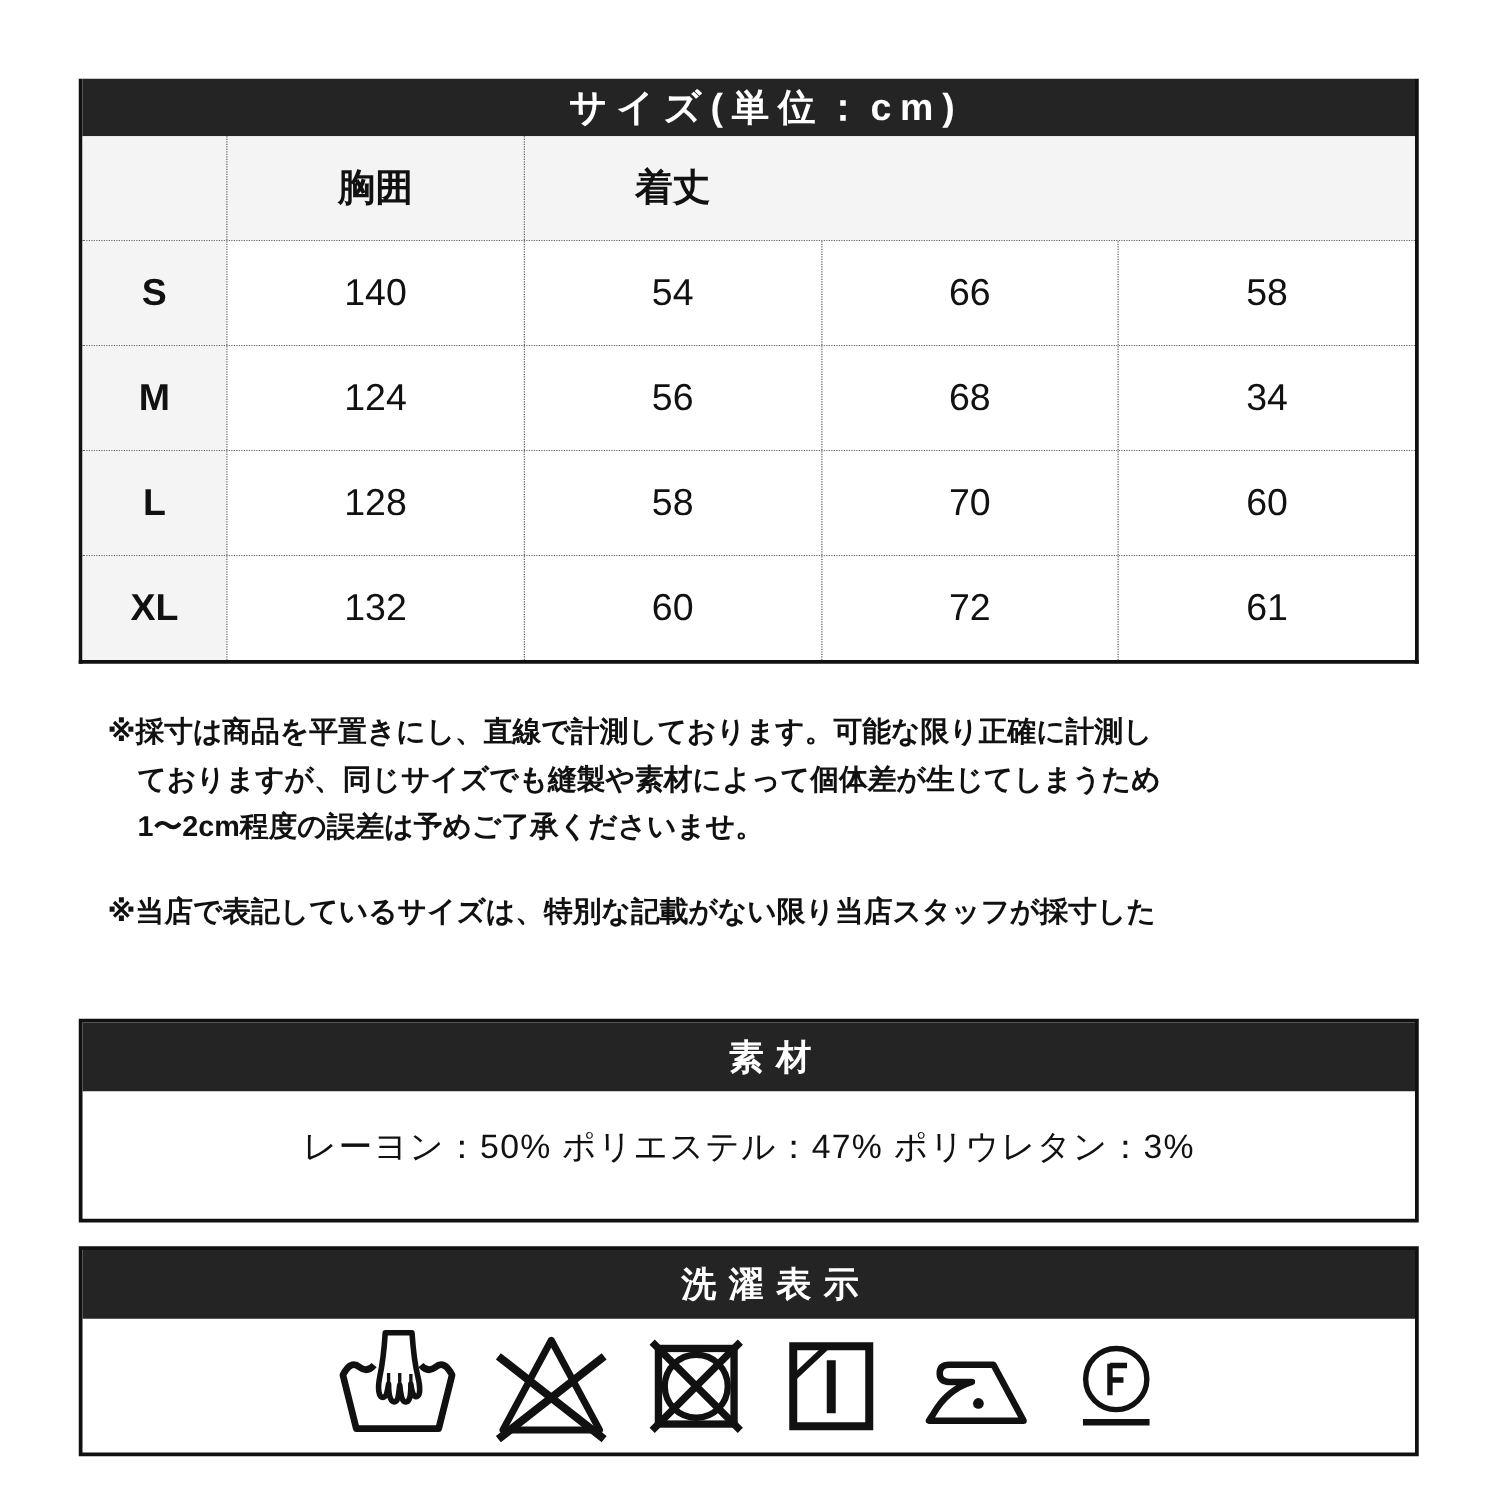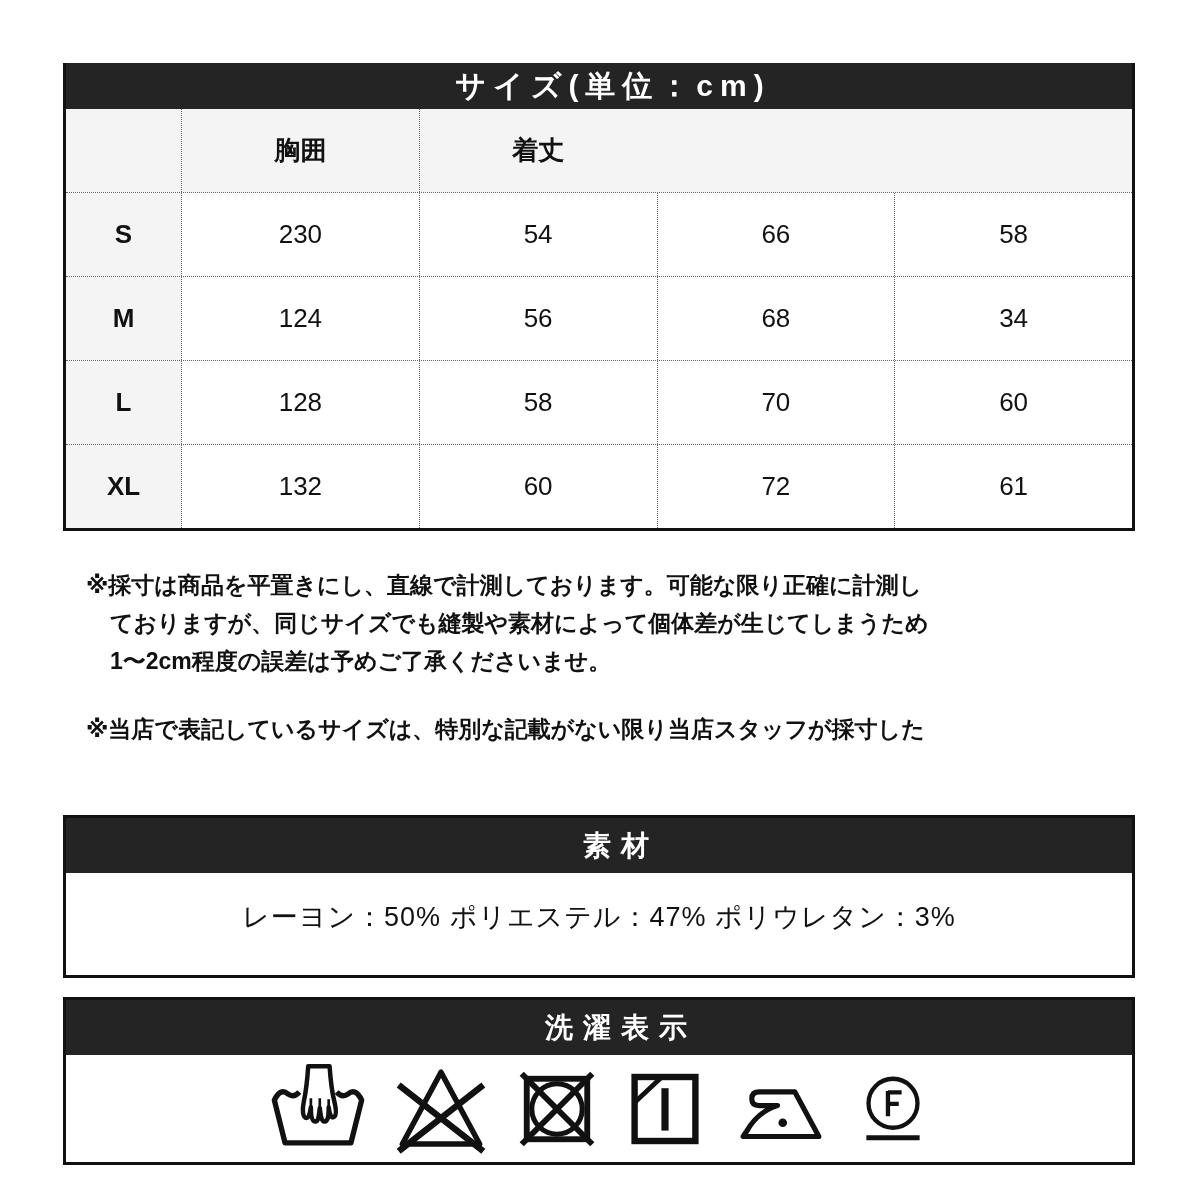--- a/index.html
+++ b/index.html
@@ -15,21 +15,21 @@
   .bar{
     background:#242424;color:#fff;display:flex;align-items:center;justify-content:center;
     font-weight:bold;
   }
   
   .table-box{top:63px;border-top:none;}
   .table-bar{height:46px;font-size:30px;letter-spacing:7px;padding-left:28px;}
   .grid{display:grid;grid-template-columns:115px 1fr 1fr 1fr 1fr;}
   .header-row{height:83px;background:#f4f4f4;}
   .data-row{height:83px;border-top:1px dotted #666;}
-  .cell{display:flex;align-items:center;justify-content:center;font-size:26px;text-align:center;}
+  .cell{display:flex;align-items:center;justify-content:center;font-size:30px;text-align:center;}
   .cell+.cell{border-left:1px dotted #666;}
   .head-cell{font-weight:bold;}
   .label-cell{background:#f4f4f4;font-weight:bold;}
   .val-cell{background:#fff;font-weight:normal;}
   
   .notes{position:absolute;left:86px;top:566px;width:900px;font-size:23px;line-height:38px;font-weight:600;}
   .note-line{margin:0;white-space:nowrap;}
   .indent{padding-left:24px;}
   .note-gap{margin-top:30px;}
   
@@ -55,21 +55,21 @@
     </div>
 
     <div class="grid header-row">
       <div class="cell head-cell"></div>
       <div class="cell head-cell">胸囲</div>
       <div class="cell head-cell">着丈</div>
     </div>
 
     <div class="grid data-row">
       <div class="cell label-cell">S</div>
-      <div class="cell val-cell">230</div>
+      <div class="cell val-cell">140</div>
       <div class="cell val-cell">54</div>
       <div class="cell val-cell">66</div>
       <div class="cell val-cell">58</div>
     </div>
 
     <div class="grid data-row">
       <div class="cell label-cell">M</div>
       <div class="cell val-cell">124</div>
       <div class="cell val-cell">56</div>
       <div class="cell val-cell">68</div>

